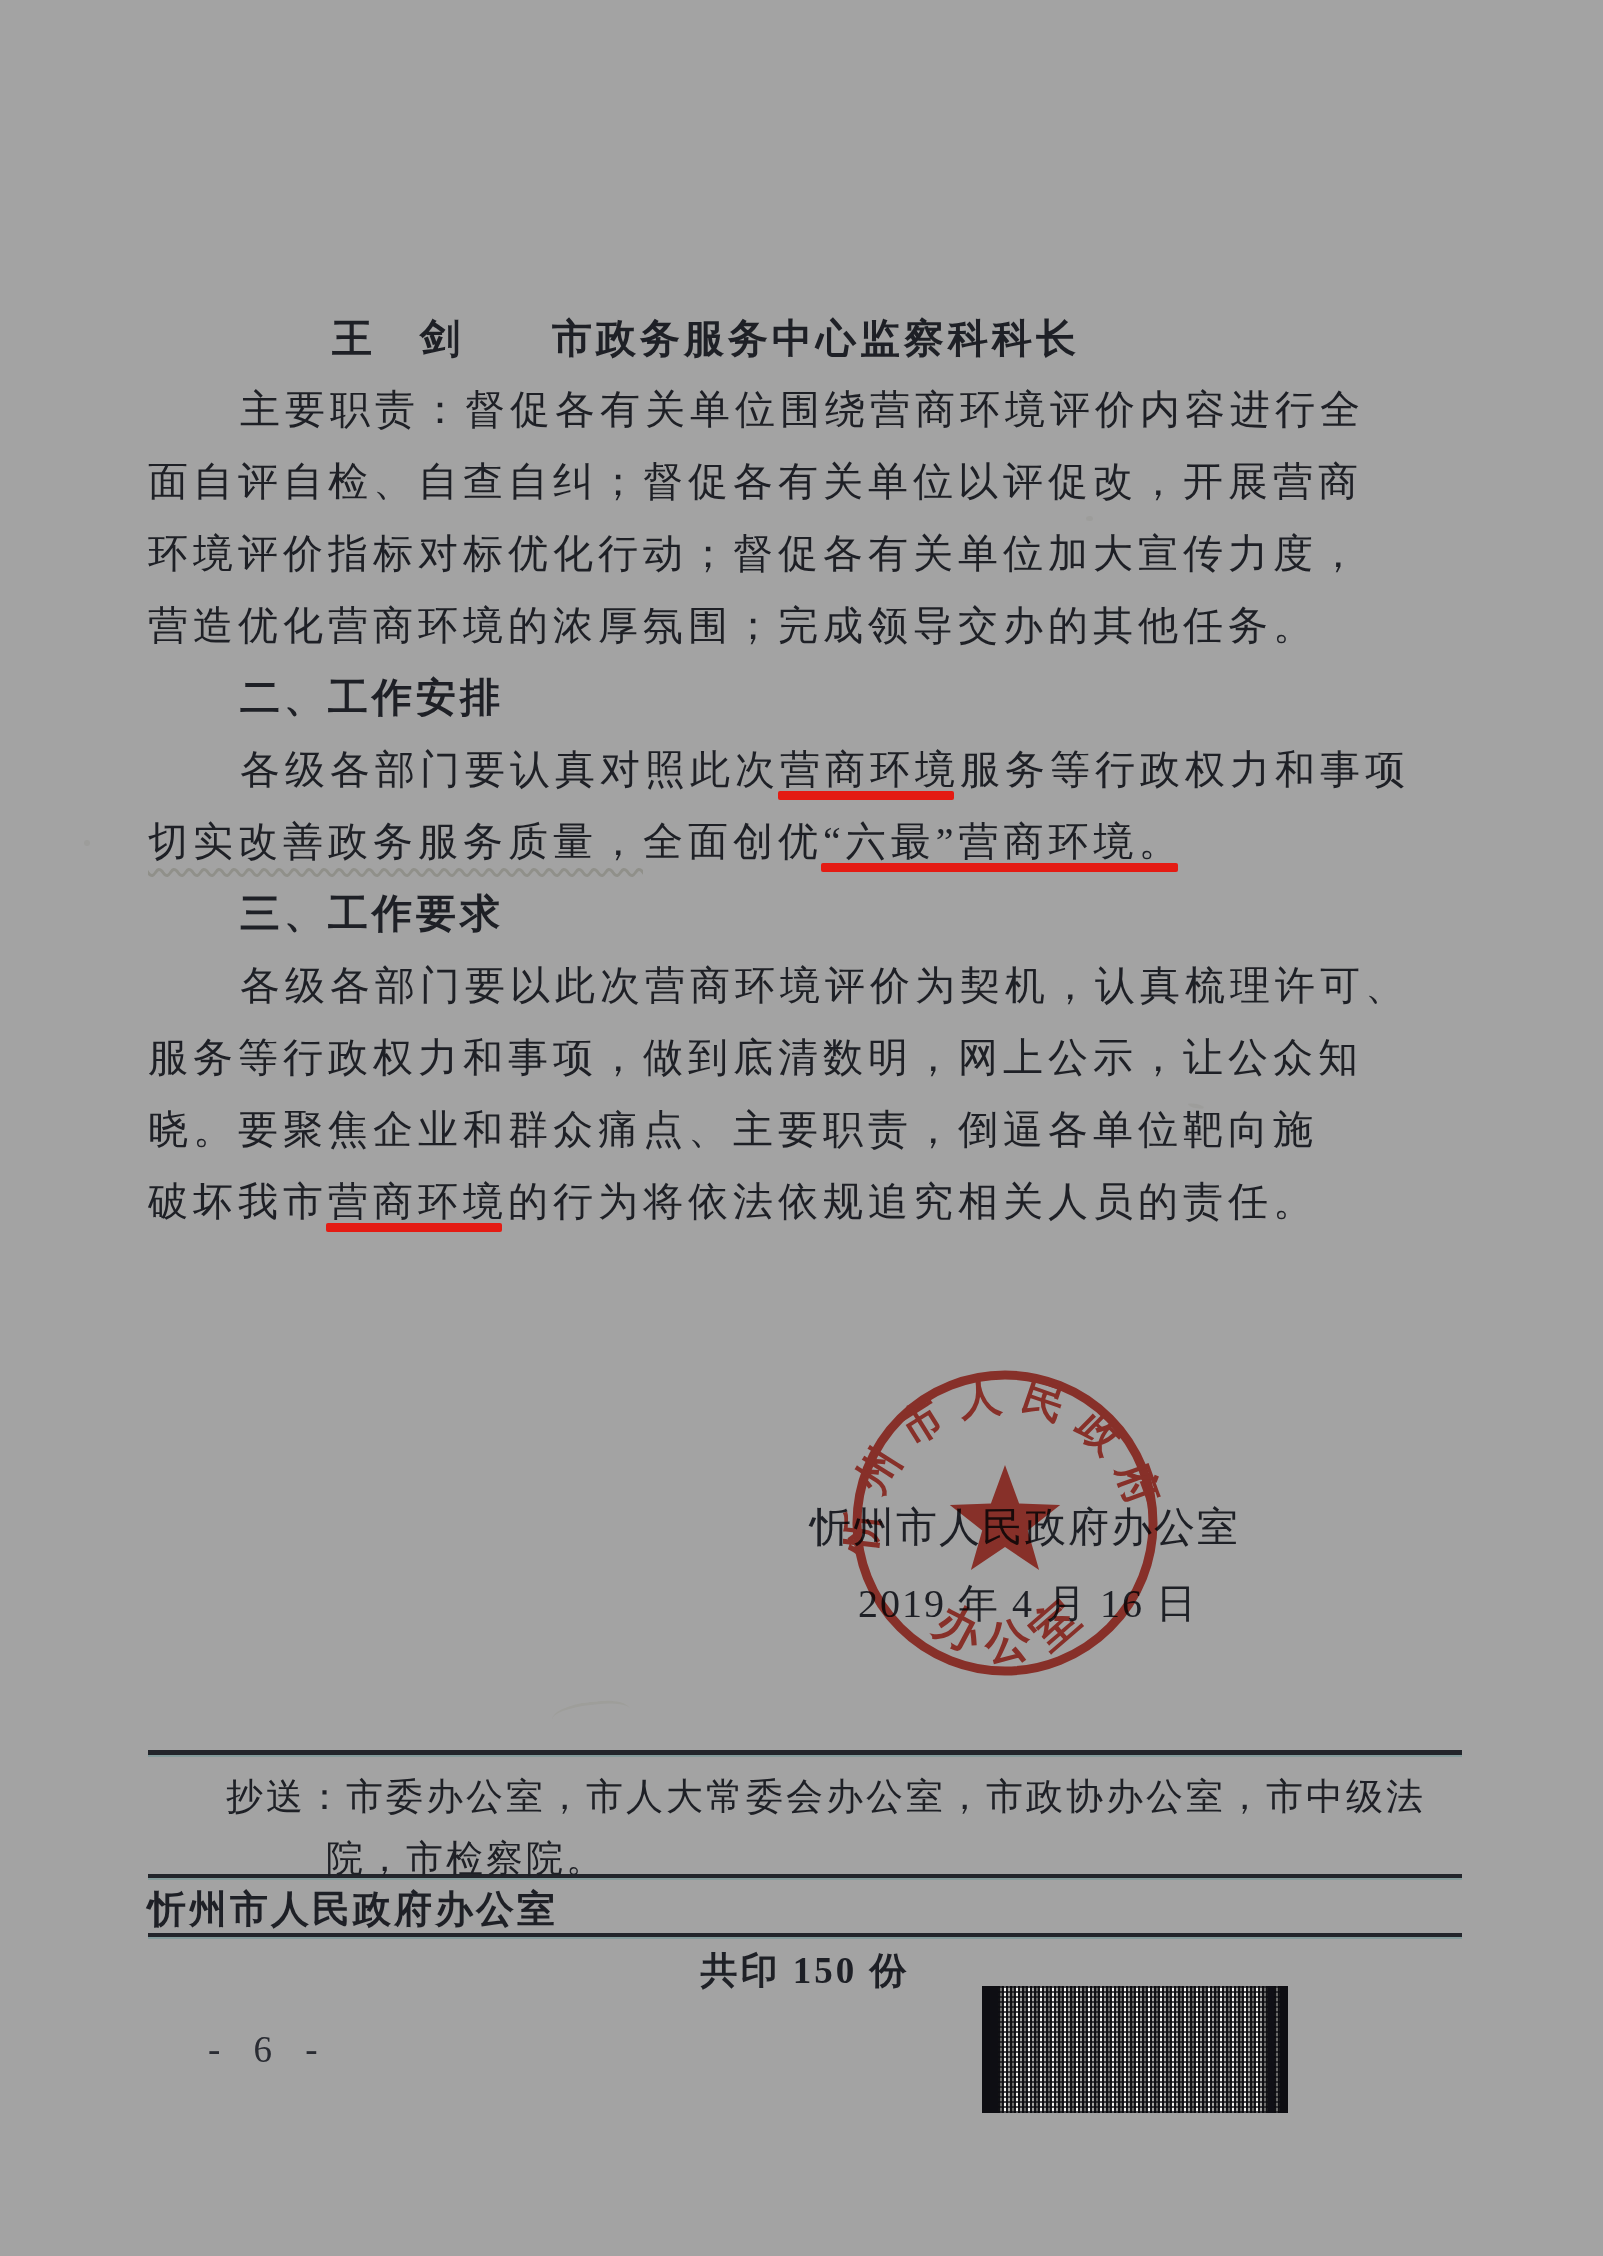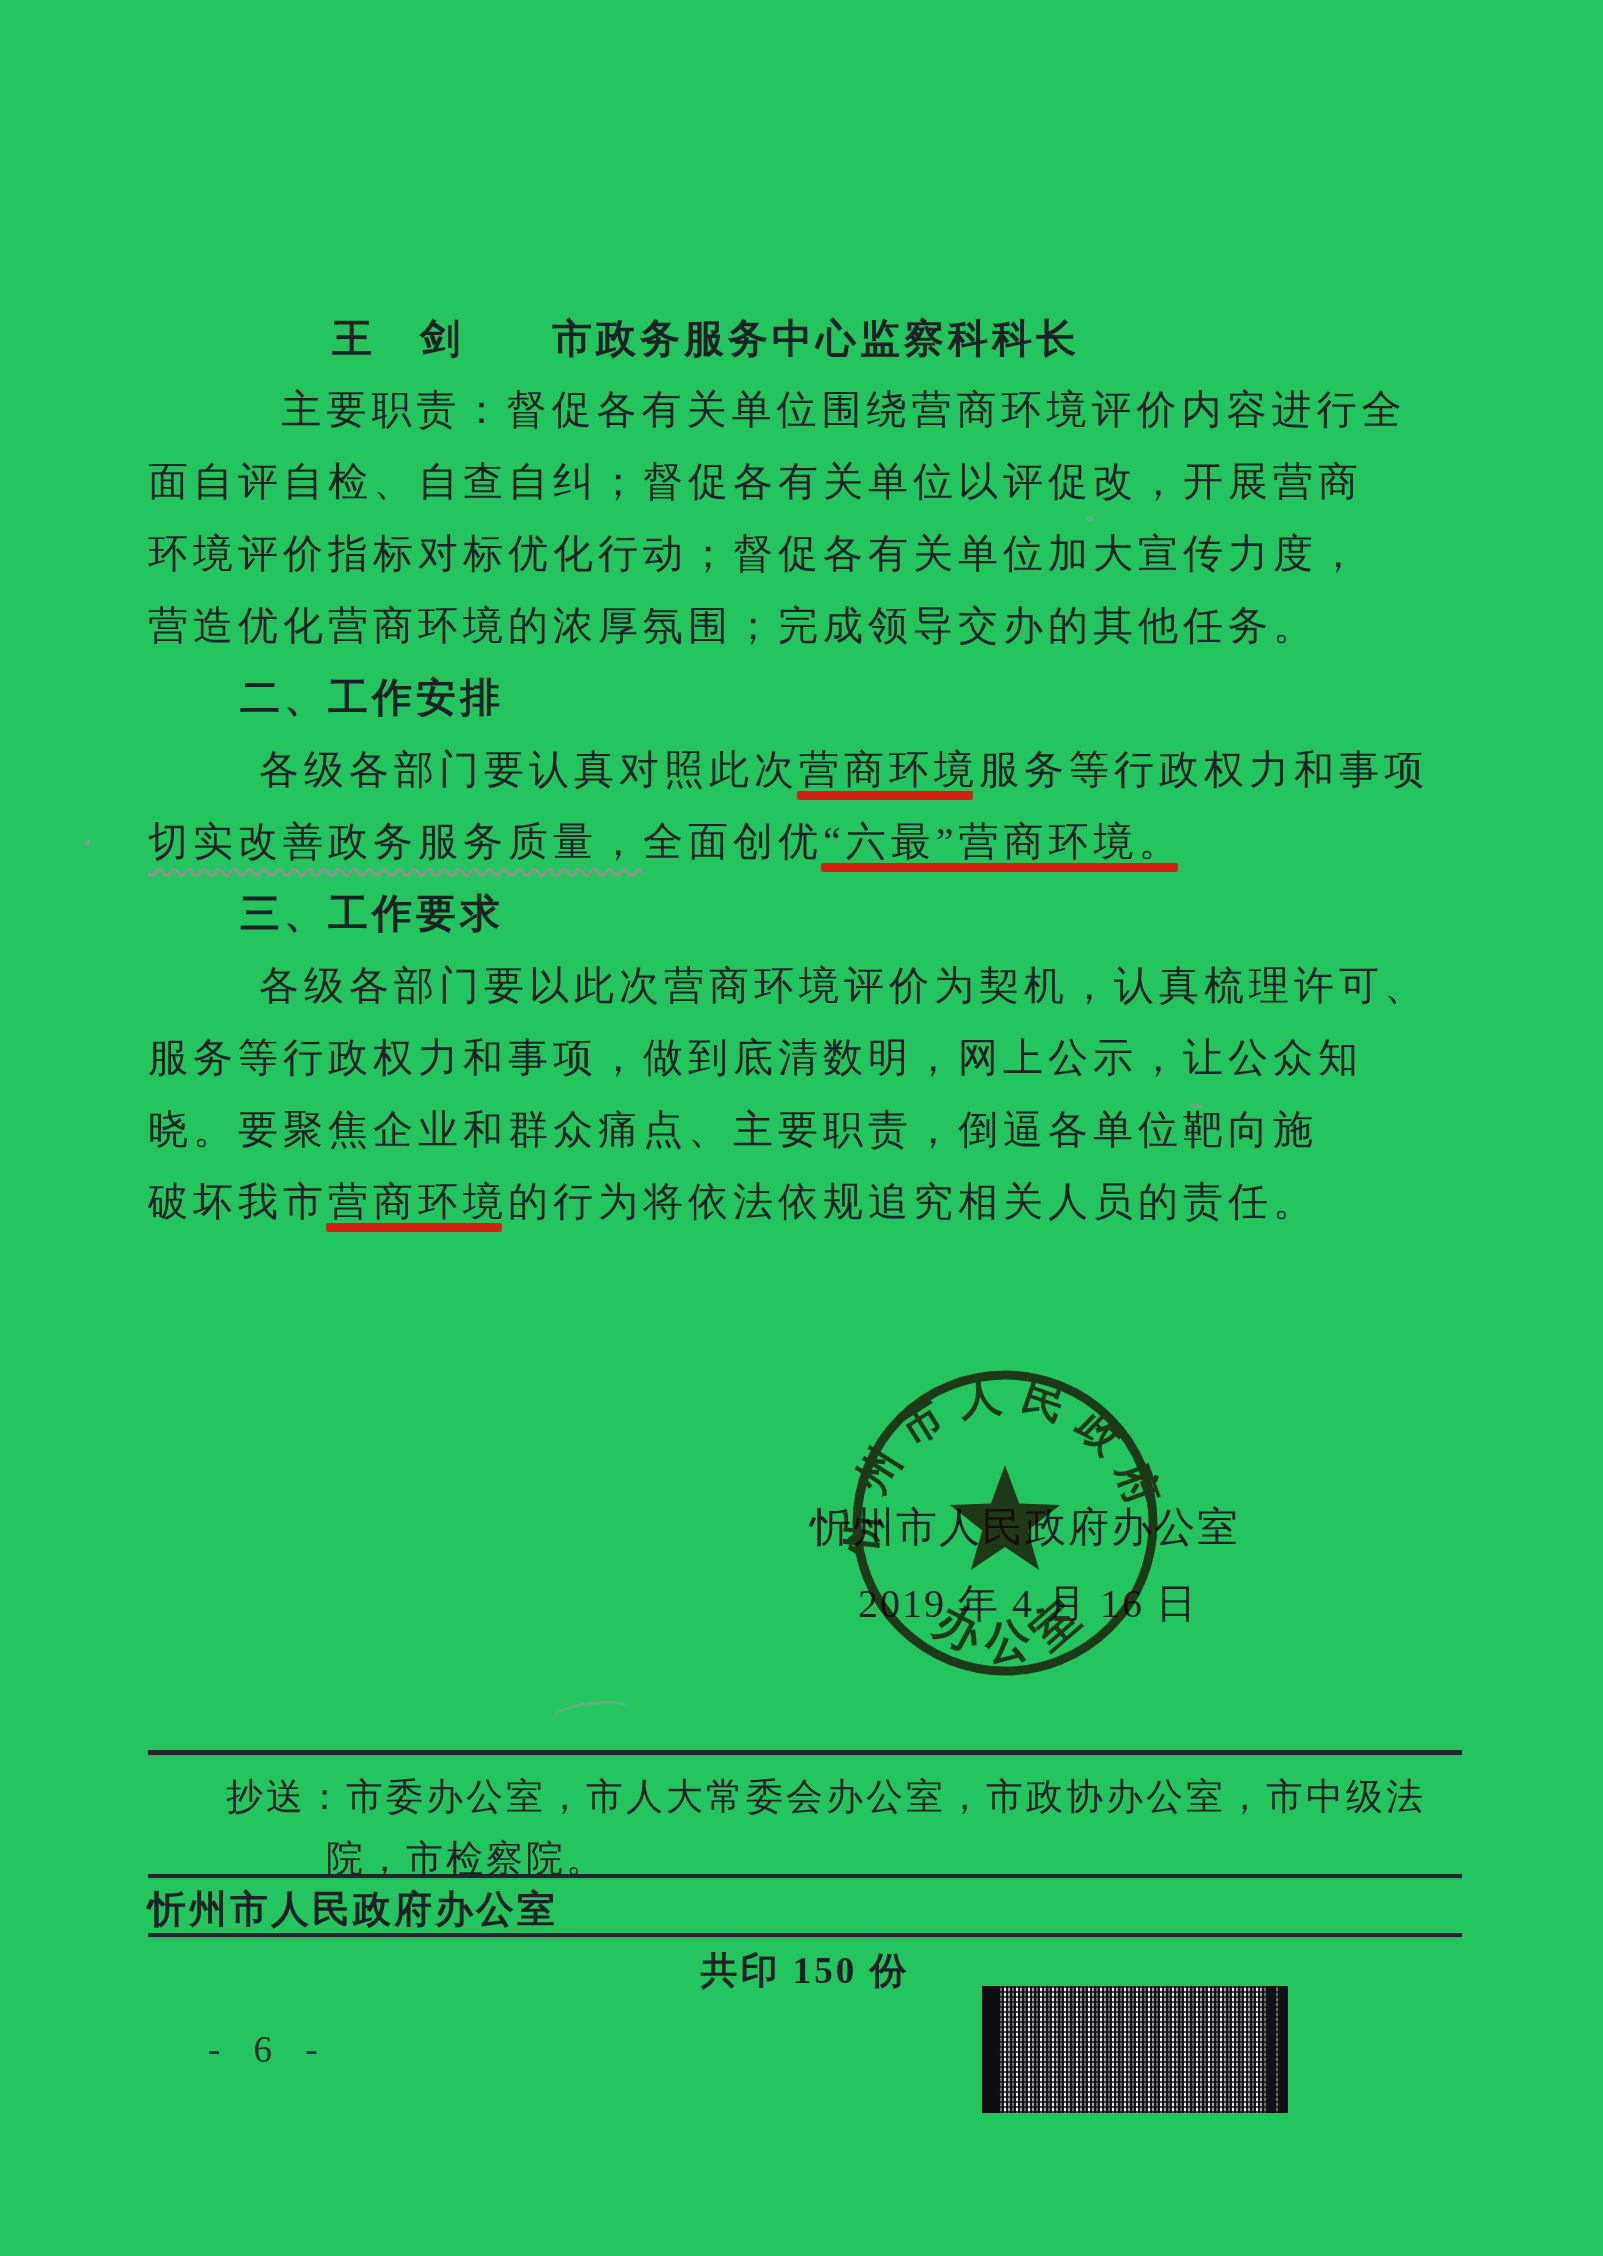--- a/index.html
+++ b/index.html
@@ -1,31 +1,31 @@
 <!DOCTYPE html>
 <html><head>
 <meta charset="utf-8">
 <style>
   html,body{margin:0;padding:0;background:#ffffff;}
   #page{
     position:relative;
     width:1603px;height:2256px;
-    background:#22c55e;
+    background:#a3a3a3;
     font-family:"Liberation Serif","DejaVu Serif",serif;
     color:#1e2026;
     overflow:hidden;
   }
   
   .doc-body{position:absolute;left:148px;top:302px;width:1300px;}
   .line{
     height:72px;line-height:72px;
     font-size:40px;letter-spacing:5px;
     white-space:nowrap;
   }
-  .line.indent{padding-left:92px;text-align:center;}
+  .line.indent{padding-left:92px;}
   .line.title{
     font-family:"Liberation Sans","DejaVu Sans",sans-serif;
     font-weight:bold;padding-left:184px;letter-spacing:4px;
   }
   .line.heading{
     font-family:Liberation Serif, serif;
     font-weight:bold;padding-left:92px;letter-spacing:4px;
   }
   .u-red{position:relative;}
   .u-red::after{

